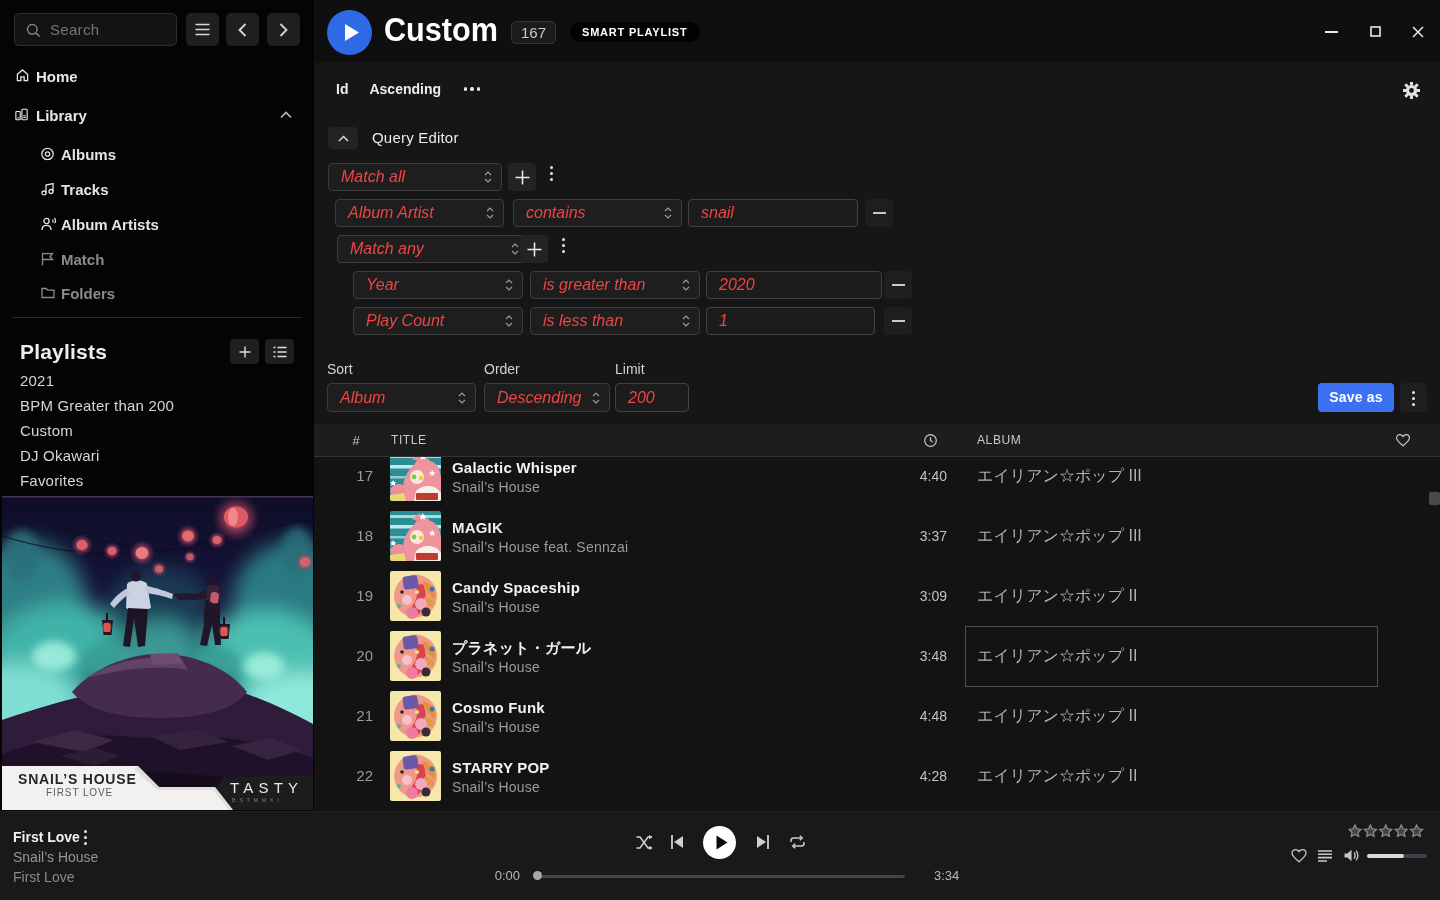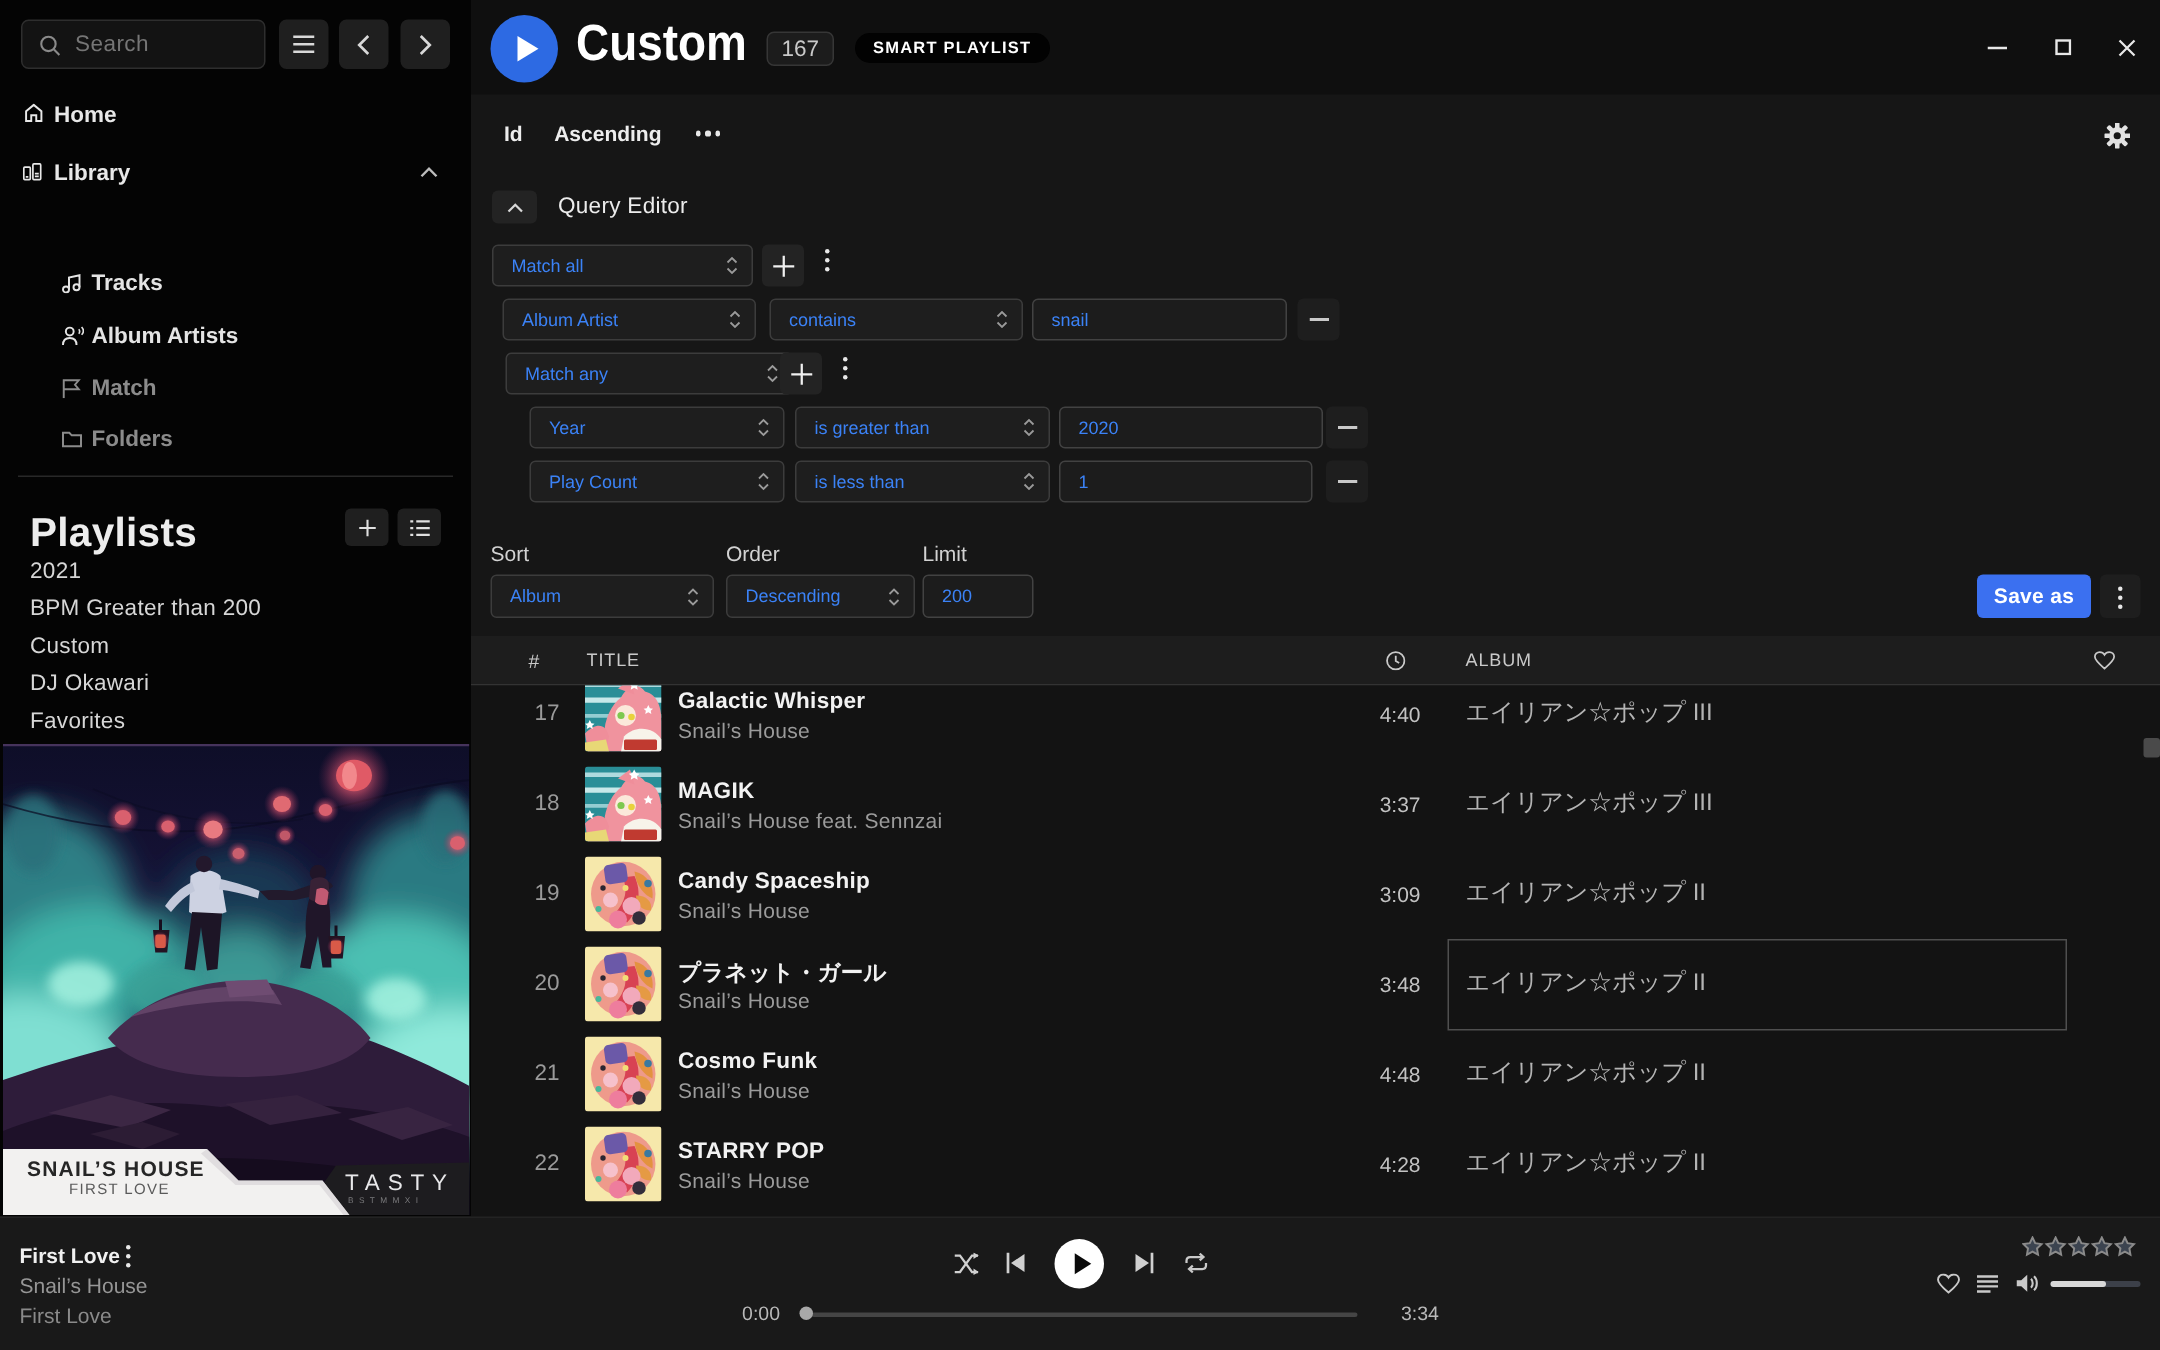--- a/index.html
+++ b/index.html
@@ -15,36 +15,36 @@
 #search .ph { position:absolute; left:35px; top:0; letter-spacing:0.3px; }
 .sbtn { position:absolute; top:13px; width:33px; height:33px; background:#1f1f1f; border-radius:5px; color:#d8d8d8; display:flex; align-items:center; justify-content:center; }
 .navrow { position:absolute; left:0; width:314px; height:30px; color:#e8e8e8; font-weight:bold; font-size:15px; display:flex; align-items:center; }
 .navrow .ic { position:absolute; left:15px; width:13px; height:13px; }
 .navrow .txt { position:absolute; left:36px; }
 .subrow { position:absolute; left:0; width:314px; height:30px; color:#e4e4e4; font-weight:bold; font-size:15px; }
 .subrow .ic { position:absolute; left:41px; top:50%; transform:translateY(-50%); }
 .subrow .txt { position:absolute; left:61px; top:50%; transform:translateY(-50%); }
 .dim { color:#8b8b8b !important; }
 #sep { position:absolute; left:12px; top:317px; width:290px; height:1px; background:#282828; }
-#pl-head { position:absolute; left:20px; top:340px; font-size:27px; font-weight:bold; color:#ededed; letter-spacing:0.2px; }
+#pl-head { position:absolute; left:20px; top:340px; font-size:21px; font-weight:bold; color:#ededed; letter-spacing:0.2px; }
 .plbtn { position:absolute; top:339px; width:29px; height:25px; background:#1f1f1f; border-radius:4px; color:#e0e0e0; display:flex; align-items:center; justify-content:center; }
 .plitem { position:absolute; left:20px; width:280px; height:25px; line-height:25px; color:#d6d6d6; font-size:15px; letter-spacing:0.2px; }
 
 
 #topstrip { position:absolute; left:314px; top:0; width:1126px; height:63px; background:#0f0f0f; }
 #playbig { position:absolute; left:13px; top:10px; width:45px; height:45px; border-radius:50%; background:#2d6ae3; }
 #title { position:absolute; left:70px; top:10px; font-size:34px; font-weight:bold; color:#fff; letter-spacing:0px; transform:scaleX(0.9); transform-origin:left center; }
 #badge167 { position:absolute; left:197px; top:21px; width:45px; height:23px; background:#1c1c1c; border:1px solid #363636; border-radius:5px; color:#c9c9c9; font-size:15px; text-align:center; line-height:21px; }
 #smartpl { position:absolute; left:256px; top:22px; height:20px; background:#020202; border-radius:10px; color:#fff; font-size:11px; font-weight:bold; letter-spacing:0.8px; line-height:20px; padding:0 12px; }
 .winbtn { position:absolute; top:0; height:63px; color:#e8e8e8; display:flex; align-items:center; justify-content:center; }
 
 
 #main { position:absolute; left:314px; top:63px; width:1126px; height:749px; background:#161616; }
 #sortline { position:absolute; left:22px; top:18px; font-size:14px; font-weight:bold; color:#ededed; }
-.select, .tinput { position:absolute; background:#1e1e1e; border:1px solid #3c3c3c; border-radius:4px; color:#3b82f6; font-size:12px; height:28px; line-height:26px; }
+.select, .tinput { position:absolute; background:#1e1e1e; border:1px solid #3c3c3c; border-radius:4px; color:#ef4444; font-size:16px; height:28px; line-height:26px;font-style:italic; }
 .select .lbl { position:absolute; left:12px; top:0; white-space:nowrap; }
 .select .ud { position:absolute; right:9px; top:50%; transform:translateY(-50%); }
 .tinput { background:#1c1c1c; border-color:#424242; }
 .tinput .lbl { position:absolute; left:12px; top:0; }
 .sqbtn { position:absolute; width:28px; height:28px; background:#232323; border-radius:4px; color:#f0f0f0; display:flex; align-items:center; justify-content:center; }
 .kebab { position:absolute; width:4px; display:flex; flex-direction:column; gap:3px; }
 .kebab i { width:3px; height:3px; border-radius:50%; background:#e8e8e8; }
 .flabel { position:absolute; font-size:14px; color:#d2d2d2; }
 #saveas { position:absolute; left:1004px; top:320px; width:76px; height:29px; background:#3b70f0; border-radius:4px; color:#fff; font-size:14px; font-weight:bold; text-align:center; line-height:29px; letter-spacing:0.2px; }
 #savedots { position:absolute; left:1086px; top:320px; width:27px; height:29px; background:#1e1e1e; border-radius:4px; }
@@ -466,20 +466,27 @@
     <div class="navrow" style="top:100px">
       <svg class="ic" style="left:15px;top:8px" width="15" height="14" viewBox="0 0 15 14" fill="none" stroke="#e8e8e8" stroke-width="1.3">
           <rect x="1" y="3.5" width="5" height="9.5" rx="0.8"></rect>
           <rect x="8" y="1" width="6" height="12" rx="0.8"></rect>
           <path d="M2.5 11 h2 M9.5 10.5 h3 M9.5 8.5 h3"></path>
         </svg>
       <span class="txt">Library</span>
       <svg class="abs" style="left:280px;top:11px" width="12" height="8" viewBox="0 0 12 8" fill="none" stroke="#bcbcbc" stroke-width="1.6">
           <path d="M1 6.5 L6 1.5 L11 6.5"></path>
         </svg>
+    </div>
+    <div class="subrow" style="top:139px">
+      <svg class="ic" width="13" height="13" viewBox="0 0 13 13" fill="none" stroke="#e4e4e4" stroke-width="1.3">
+          <circle cx="6.5" cy="6.5" r="5.7"></circle>
+          <circle cx="6.5" cy="6.5" r="2.2"></circle>
+        </svg>
+      <span class="txt">Albums</span>
     </div>
     <div class="subrow" style="top:174px">
       <svg class="ic" width="13" height="13" viewBox="0 0 13 13" fill="none" stroke="#e4e4e4" stroke-width="1.3">
           <circle cx="3" cy="10.5" r="2"></circle>
           <circle cx="10" cy="9" r="2"></circle>
           <path d="M5 10.5 V2.5 L12 1 V9"></path>
         </svg>
       <span class="txt">Tracks</span>
     </div>
     <div class="subrow" style="top:209px">

